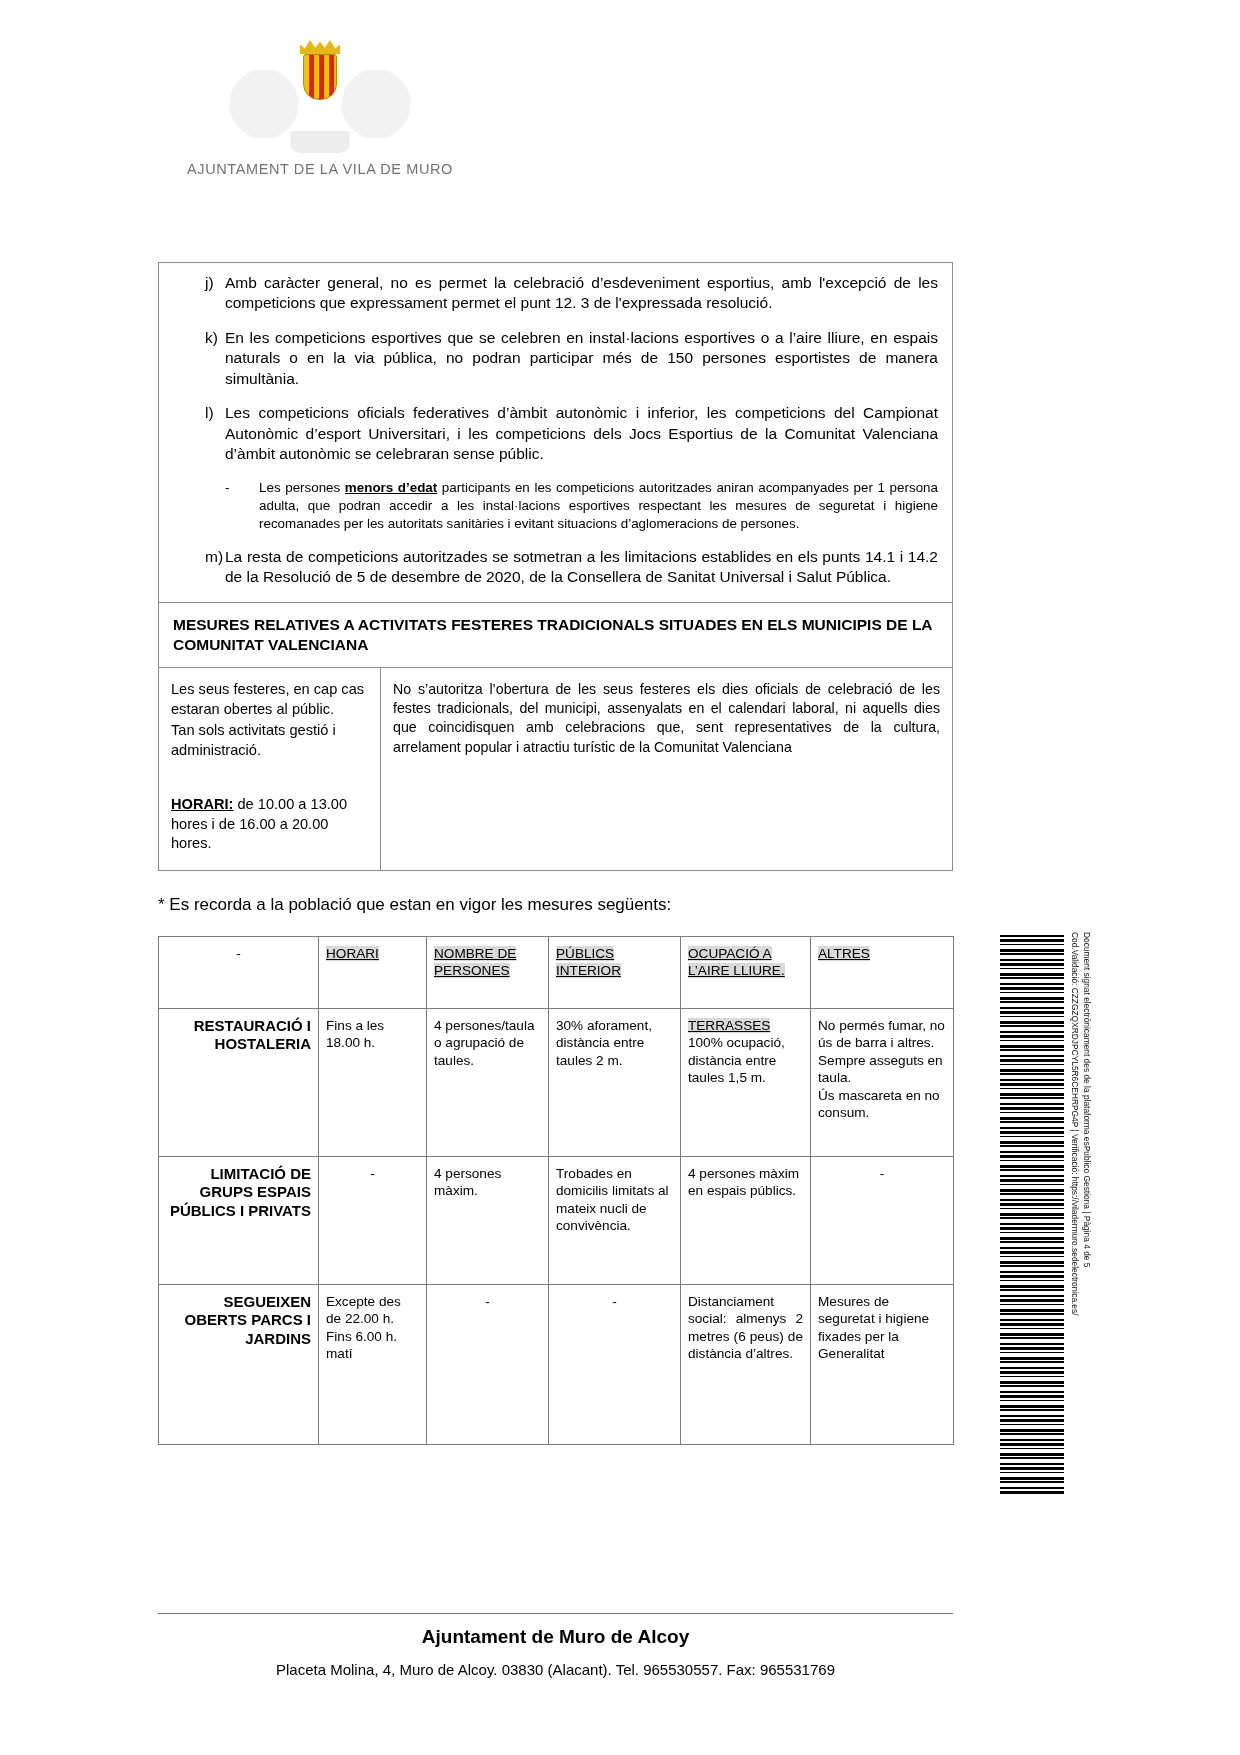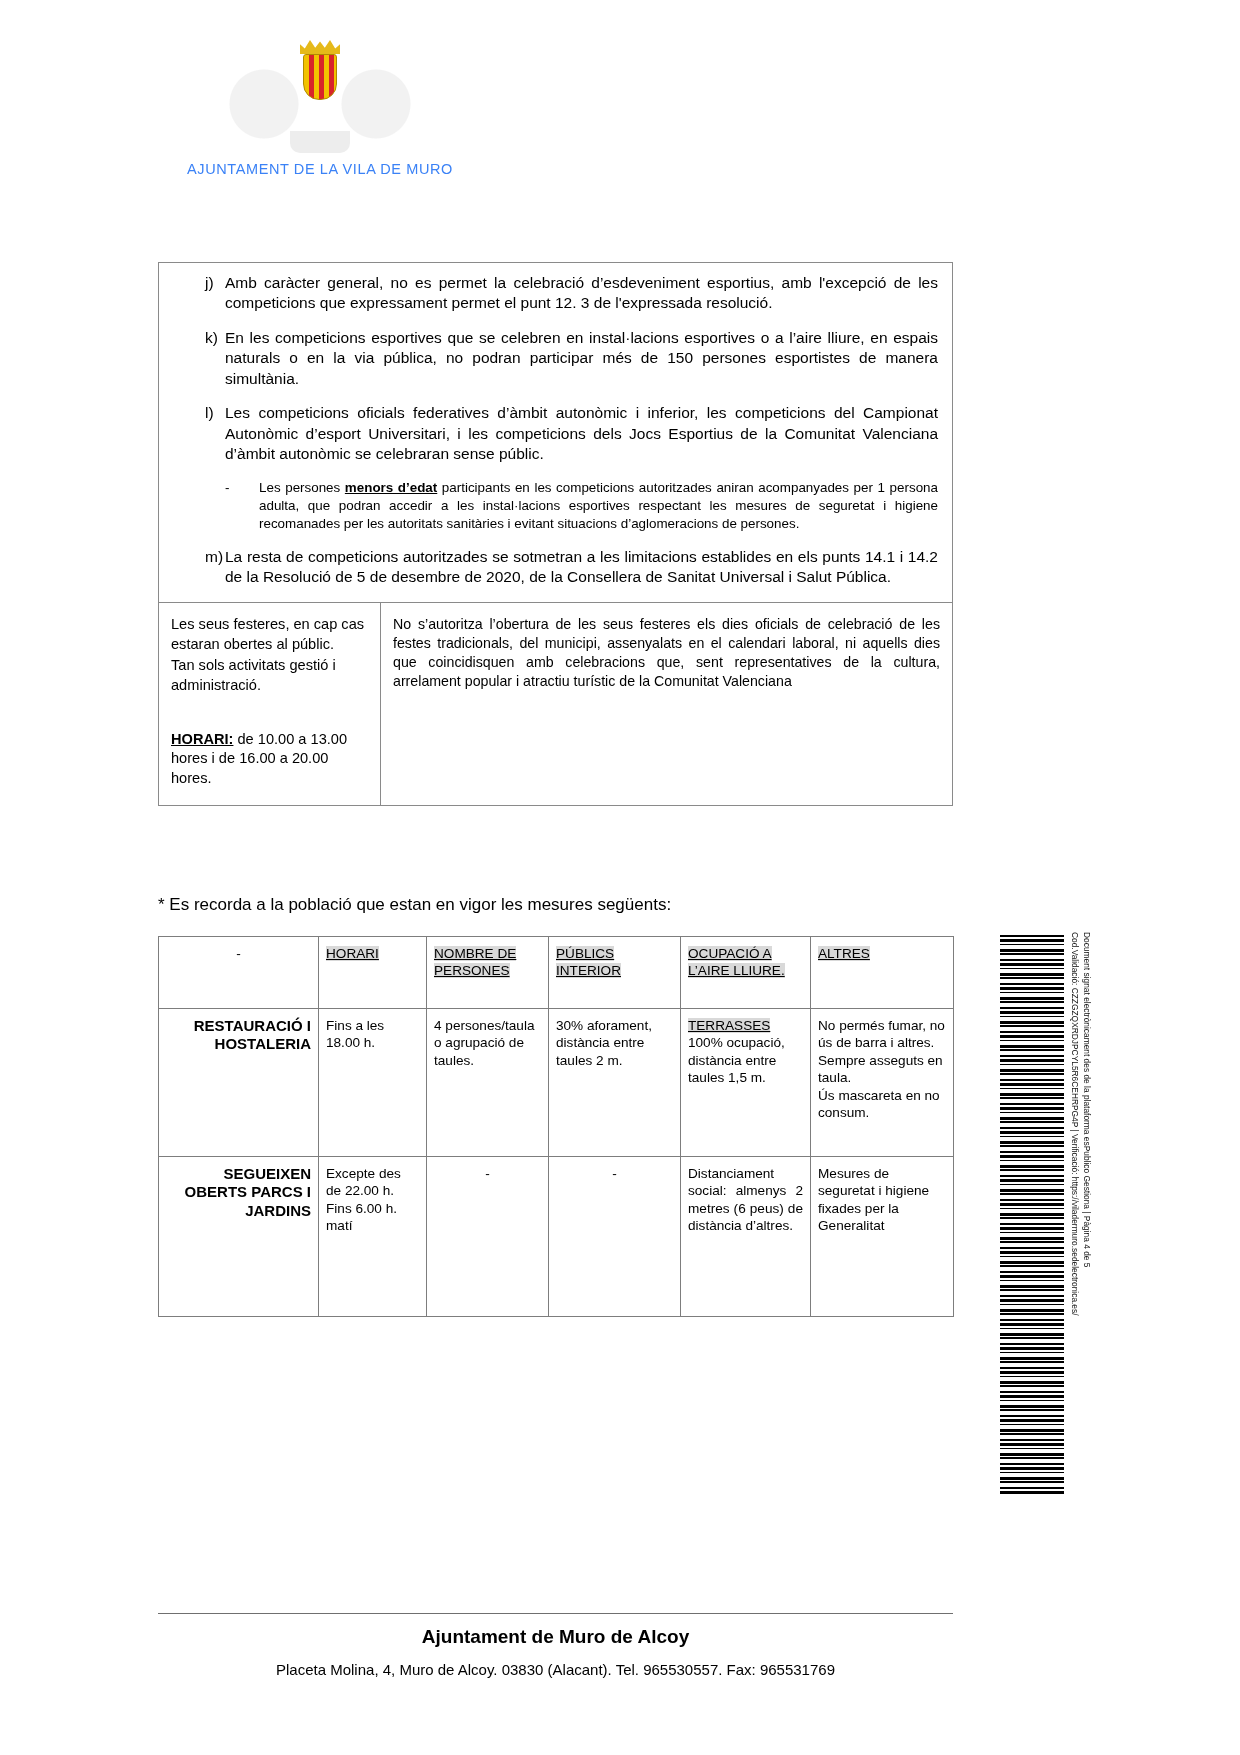--- a/index.html
+++ b/index.html
@@ -61,21 +61,21 @@
     left: 50%; bottom: 2px;
     transform: translateX(-50%);
     width: 60px; height: 22px;
     background: #ededed;
     border-radius: 0 0 10px 10px;
   }
   .header-title {
     margin-top: 6px;
     font-size: 14.5px;
     letter-spacing: .6px;
-    color: #3b82f6;
+    color: #737373;
   }
 
   
   .doc-table {
     position: absolute;
     left: 158px;
     top: 262px;
     width: 795px;
     border: 1px solid #8a8a8a;
     border-collapse: collapse;
@@ -264,20 +264,23 @@
 
       <ol class="lettered" style="margin-top:14px">
         <li style="margin-bottom:2px">
           <span class="mark">m)</span>
           <span class="body">La resta de competicions autoritzades se sotmetran a les limitacions establides en els punts 14.1 i 14.2 de la Resolució de 5 de desembre de 2020, de la Consellera de Sanitat Universal i Salut Pública.</span>
         </li>
       </ol>
     </td>
   </tr>
   <tr>
+    <td colspan="2" class="heading-cell">MESURES RELATIVES A ACTIVITATS FESTERES TRADICIONALS SITUADES EN ELS MUNICIPIS DE LA COMUNITAT VALENCIANA</td>
+  </tr>
+  <tr>
     <td class="festeres-left">
       <p>Les seus festeres, en cap cas estaran obertes al públic.</p>
       <p>Tan sols activitats gestió i administració.</p>
       <p class="horari">
         <span class="u b">HORARI:</span>
         <span>de 10.00 a 13.00 hores i de 16.00 a 20.00 hores.</span>
       </p>
     </td>
     <td class="festeres-right">No s’autoritza l’obertura de les seus festeres els dies oficials de celebració de les festes tradicionals, del municipi,  assenyalats en el calendari laboral, ni aquells dies que coincidisquen amb celebracions que, sent representatives de la cultura, arrelament popular i atractiu turístic de la Comunitat Valenciana</td>
   </tr>
@@ -325,20 +328,28 @@
       <td>4 persones/taula o agrupació de taules.</td>
       <td>30% aforament, distància entre taules  2 m.</td>
       <td>
         <span class="hl">TERRASSES</span>
         <div>100% ocupació, distància entre taules 1,5 m.</div>
       </td>
       <td style="white-space:pre-line">No permés fumar, no ús de barra i altres. Sempre asseguts en taula.
 Ús mascareta en no consum.</td>
     </tr>
 
+    <tr style="height:128px">
+      <td class="rowhead">LIMITACIÓ DE GRUPS ESPAIS PÚBLICS I PRIVATS</td>
+      <td class="center">-</td>
+      <td>4 persones màxim.</td>
+      <td>Trobades en domicilis limitats al mateix nucli de convivència.</td>
+      <td>4 persones màxim en espais públics.</td>
+      <td class="center">-</td>
+    </tr>
 
     <tr style="height:160px">
       <td class="rowhead">SEGUEIXEN OBERTS PARCS I JARDINS</td>
       <td>Excepte des de 22.00 h. Fins 6.00 h. matí</td>
       <td class="center">-</td>
       <td class="center">-</td>
       <td class="just">Distanciament social: almenys 2 metres (6 peus) de distància d’altres.</td>
       <td>Mesures de seguretat i higiene fixades per la Generalitat</td>
     </tr>
   </tbody>

